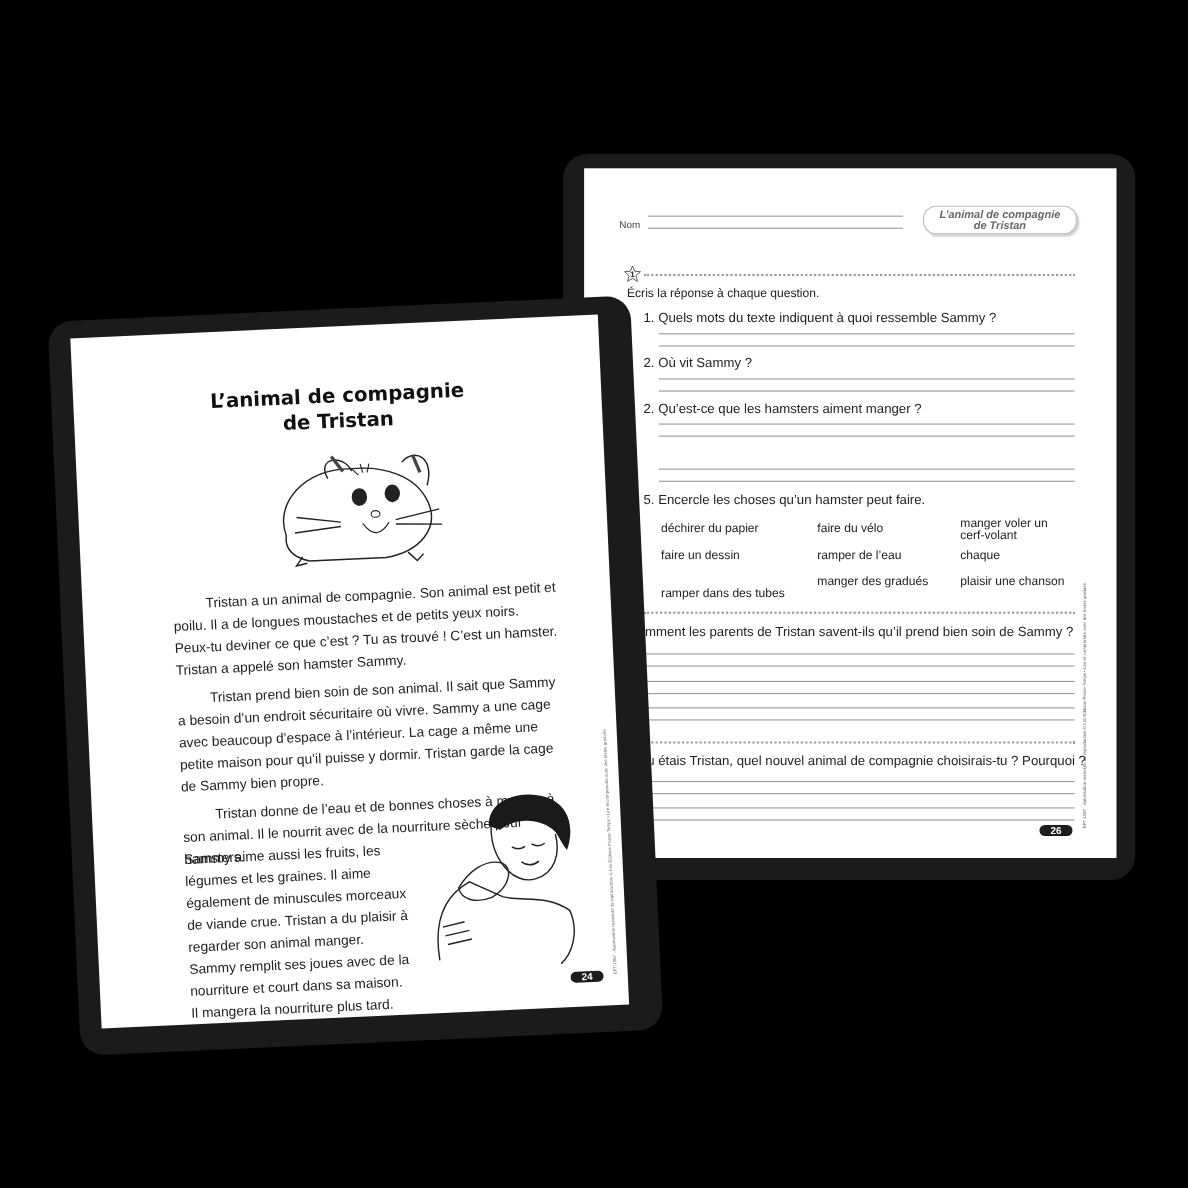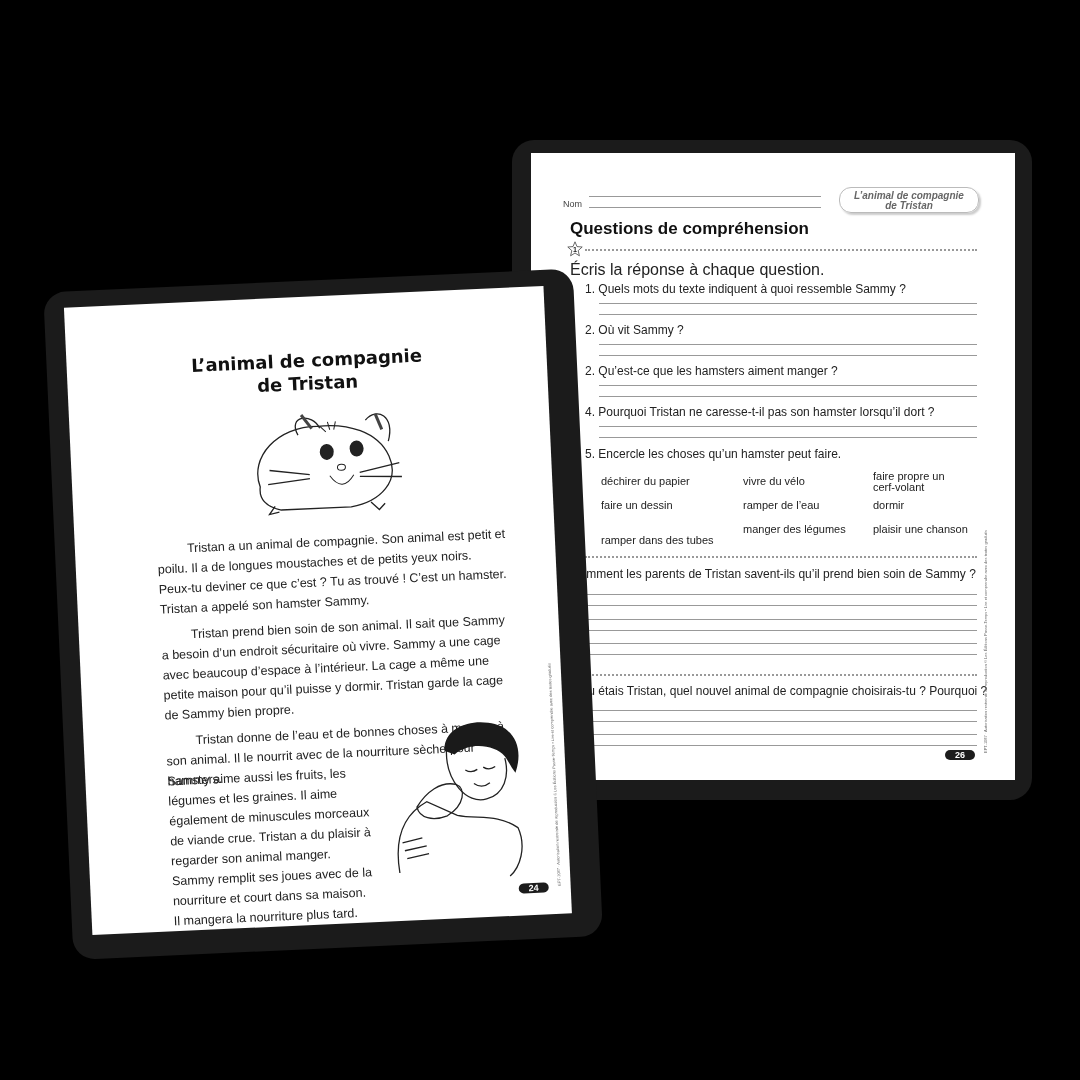--- a/index.html
+++ b/index.html
@@ -12,21 +12,21 @@
   .page-right { position:absolute; left:531px; top:153px; width:484px; height:627px; background:#fff; }
   .pr-nom-label { position:absolute; left:32px; top:46px; font-size:9px; color:#444; }
   .pr-nom-line { position:absolute; left:58px; width:232px; border-top:1px solid #999; }
   .pr-title-pill { position:absolute; left:308px; top:34px; width:140px; height:26px; border:1.5px solid #bbb;
          border-radius:12px; box-shadow:2px 2px 2px #ccc; text-align:center; font-style:italic; font-weight:bold;
          font-size:10px; line-height:10px; color:#666; padding-top:3px; box-sizing:border-box; }
   .pr-heading { position:absolute; left:39px; top:66px; font-size:17px; font-weight:bold; color:#111; }
   .pr-section { position:absolute; left:36px; width:410px; height:16px; }
   .pr-star { position:absolute; left:0; top:0; width:16px; height:16px; }
   .pr-dots { position:absolute; left:18px; right:0; top:8px; border-top:2px dotted #999; }
-  .pr-instruction { position:absolute; left:39px; top:108px; font-size:16px; color:#222; }
+  .pr-instruction { position:absolute; left:39px; top:108px; font-size:11px; color:#222; }
   .pr-question { position:absolute; left:54px; font-size:12px; color:#222; }
   .pr-answer-line { position:absolute; left:68px; width:378px; border-top:1px solid #999; }
   .pr-choice { position:absolute; font-size:11px; color:#222; line-height:11px; }
   .pr-open-q { position:absolute; left:40px; font-size:12px; color:#222; white-space:nowrap; }
   .pr-wline { position:absolute; left:54px; width:392px; border-top:1px solid #999; }
   .page-num { position:absolute; background:#1c1c1c; color:#fff; font-weight:bold; font-size:9px;
          border-radius:5px; text-align:center; line-height:10px; height:10px; width:30px; }
   .side-text { position:absolute; font-size:4px; color:#666; white-space:nowrap; transform-origin:0 0; transform:rotate(-90deg); }
 
   
@@ -46,21 +46,20 @@
 
 <div class="page-right-shadow"></div>
 <div class="page-right">
   <span class="pr-nom-label">Nom</span>
   <div class="pr-nom-line" style="top:43px"></div>
   <div class="pr-nom-line" style="top:54px"></div>
   <div class="pr-title-pill">
     <div>L’animal de compagnie</div>
     <div>de Tristan</div>
   </div>
-  <div class="pr-heading">Questions de compréhension</div>
 
   <div class="pr-section" style="top:88px">
     <svg class="pr-star" viewBox="0 0 20 20">
       <polygon points="10,1 12.5,7 19,7.5 14,12 15.5,18.5 10,15 4.5,18.5 6,12 1,7.5 7.5,7" fill="#fff" stroke="#444" stroke-width="1"></polygon>
       <text x="10" y="14" font-size="9" text-anchor="middle" font-weight="bold" fill="#222" font-family="Liberation Sans, sans-serif">1</text>
     </svg>
     <div class="pr-dots"></div>
   </div>
   <div class="pr-instruction">Écris la réponse à chaque question.</div>
 
@@ -69,37 +68,36 @@
   <div class="pr-answer-line" style="top:161px"></div>
 
   <div class="pr-question" style="top:170px">2.  Où vit Sammy ?</div>
   <div class="pr-answer-line" style="top:191px"></div>
   <div class="pr-answer-line" style="top:202px"></div>
 
   <div class="pr-question" style="top:211px">2.  Qu’est-ce que les hamsters aiment manger ?</div>
   <div class="pr-answer-line" style="top:232px"></div>
   <div class="pr-answer-line" style="top:243px"></div>
 
-  <div class="pr-question" style="top:252px">4.  Pourquoi Tristan ne caresse-t-il pas son hamster lorsqu’il dort ?</div>
   <div class="pr-answer-line" style="top:273px"></div>
   <div class="pr-answer-line" style="top:284px"></div>
 
   <div class="pr-question" style="top:294px">5.  Encercle les choses qu’un hamster peut faire.</div>
 
   <span class="pr-choice" style="left:70px;top:323px">déchirer du papier</span>
-  <span class="pr-choice" style="left:212px;top:323px">vivre du vélo</span>
+  <span class="pr-choice" style="left:212px;top:323px">faire du vélo</span>
   <span class="pr-choice" style="left:342px;top:318px">
-    <span>faire propre un</span><br>
+    <span>manger voler un</span><br>
     <span>cerf-volant</span>
   </span>
   <span class="pr-choice" style="left:70px;top:347px">faire un dessin</span>
   <span class="pr-choice" style="left:212px;top:347px">ramper de l’eau</span>
-  <span class="pr-choice" style="left:342px;top:347px">dormir</span>
+  <span class="pr-choice" style="left:342px;top:347px">chaque</span>
   <span class="pr-choice" style="left:70px;top:382px">ramper dans des tubes</span>
-  <span class="pr-choice" style="left:212px;top:371px">manger des légumes</span>
+  <span class="pr-choice" style="left:212px;top:371px">manger des gradués</span>
   <span class="pr-choice" style="left:342px;top:371px">plaisir une chanson</span>
 
   <div class="pr-section" style="top:395px">
     <svg class="pr-star" viewBox="0 0 20 20">
       <polygon points="10,1 12.5,7 19,7.5 14,12 15.5,18.5 10,15 4.5,18.5 6,12 1,7.5 7.5,7" fill="#fff" stroke="#444" stroke-width="1"></polygon>
       <text x="10" y="14" font-size="9" text-anchor="middle" font-weight="bold" fill="#222" font-family="Liberation Sans, sans-serif">2</text>
     </svg>
     <div class="pr-dots"></div>
   </div>
   <div class="pr-open-q" style="top:414px">Comment les parents de Tristan savent-ils qu’il prend bien soin de Sammy ?</div>

